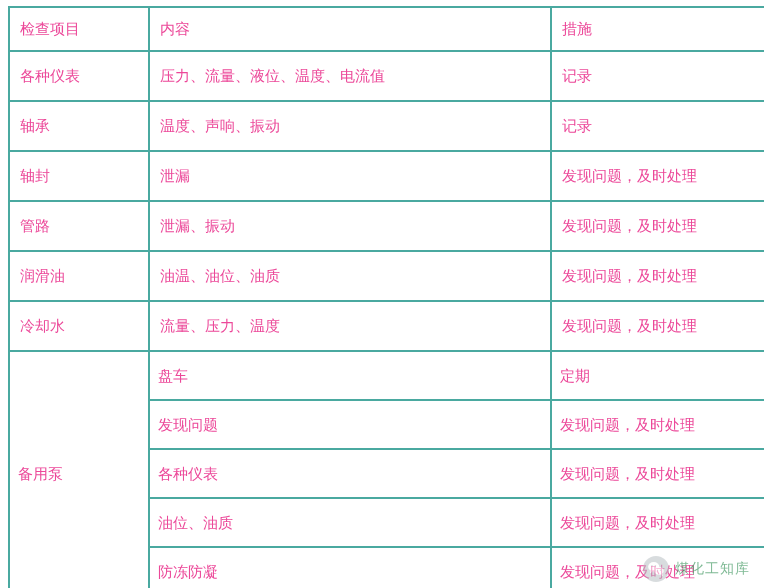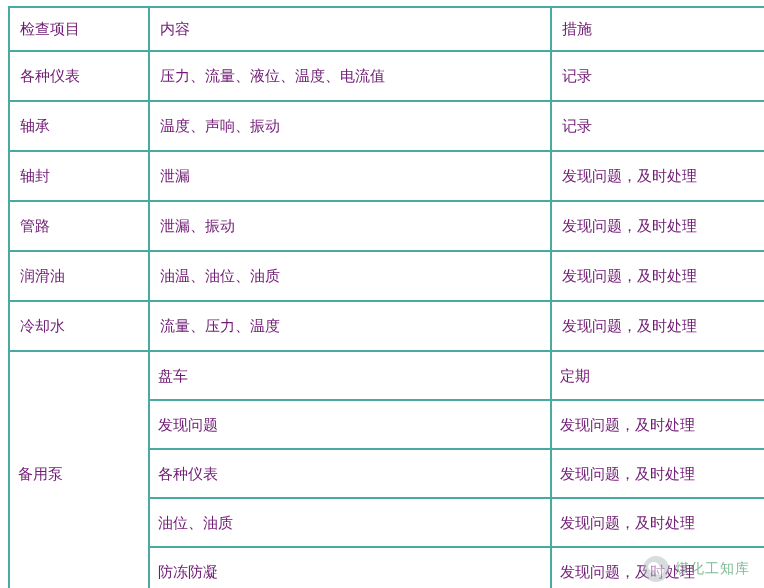--- a/index.html
+++ b/index.html
@@ -23,21 +23,21 @@
   }
   table.insp {
     border-collapse: collapse;
     width: 749px;
     margin-left: 8px;
     margin-top: 6px;
     table-layout: fixed;
   }
   table.insp td {
     border: 2px solid #4aa9a0;
-    color: #701a75;
+    color: #ec4899;
     font-size: 15px;
     font-family: "Liberation Sans", sans-serif;
     padding: 0 10px;
     vertical-align: middle;
     background: #ffffff;
     line-height: 1.3;
   }
   td.c-item { width: 118px; }
   td.c-content { width: 380px; }
   td.c-measure { width: 251px; }

